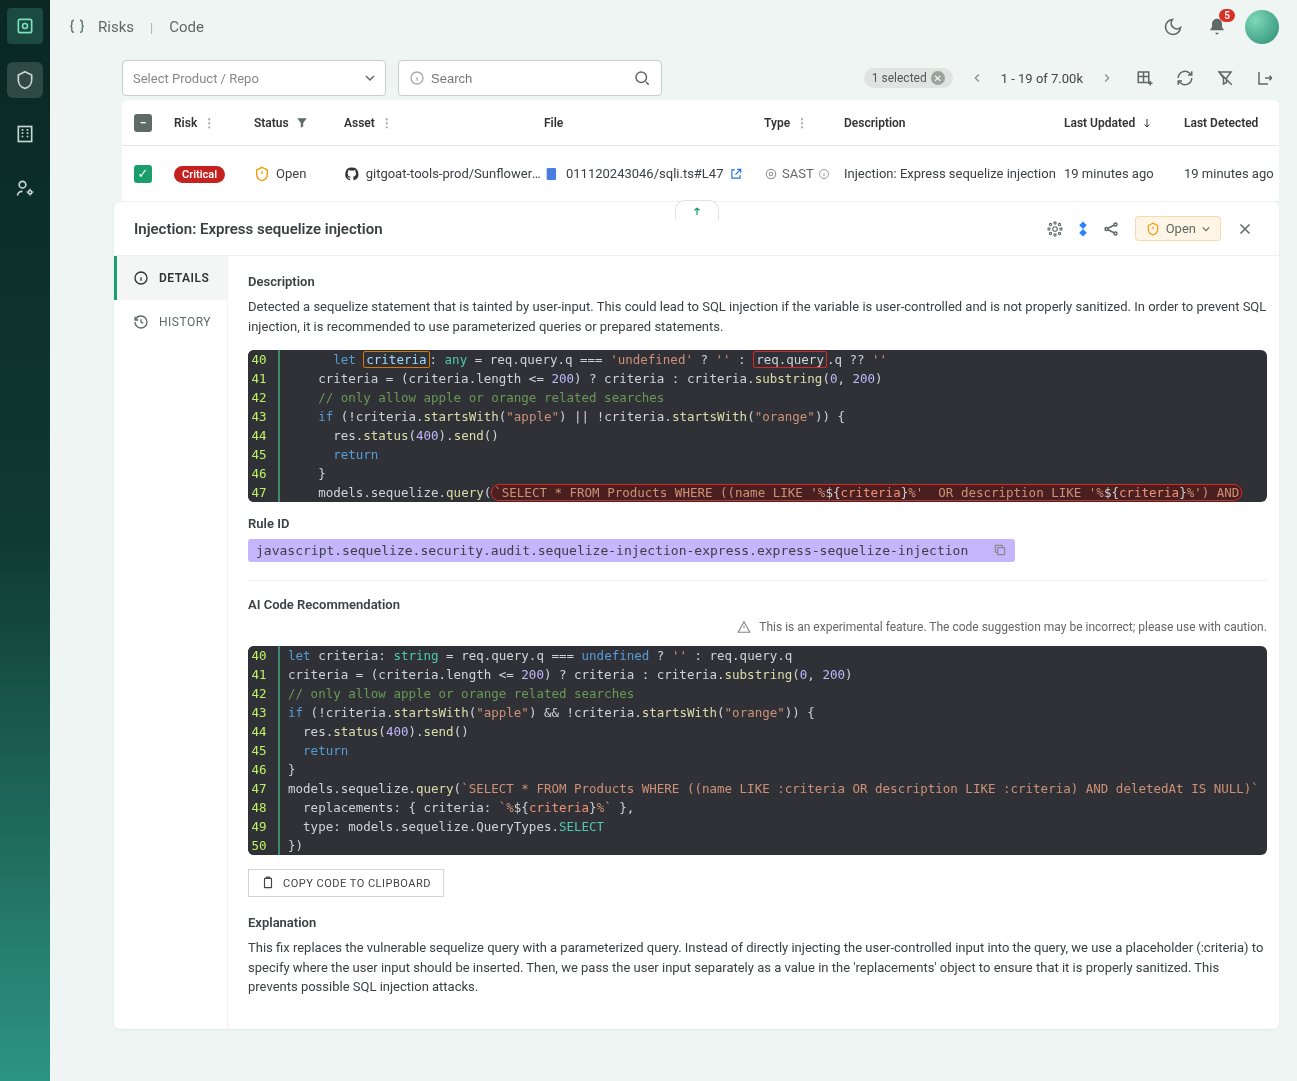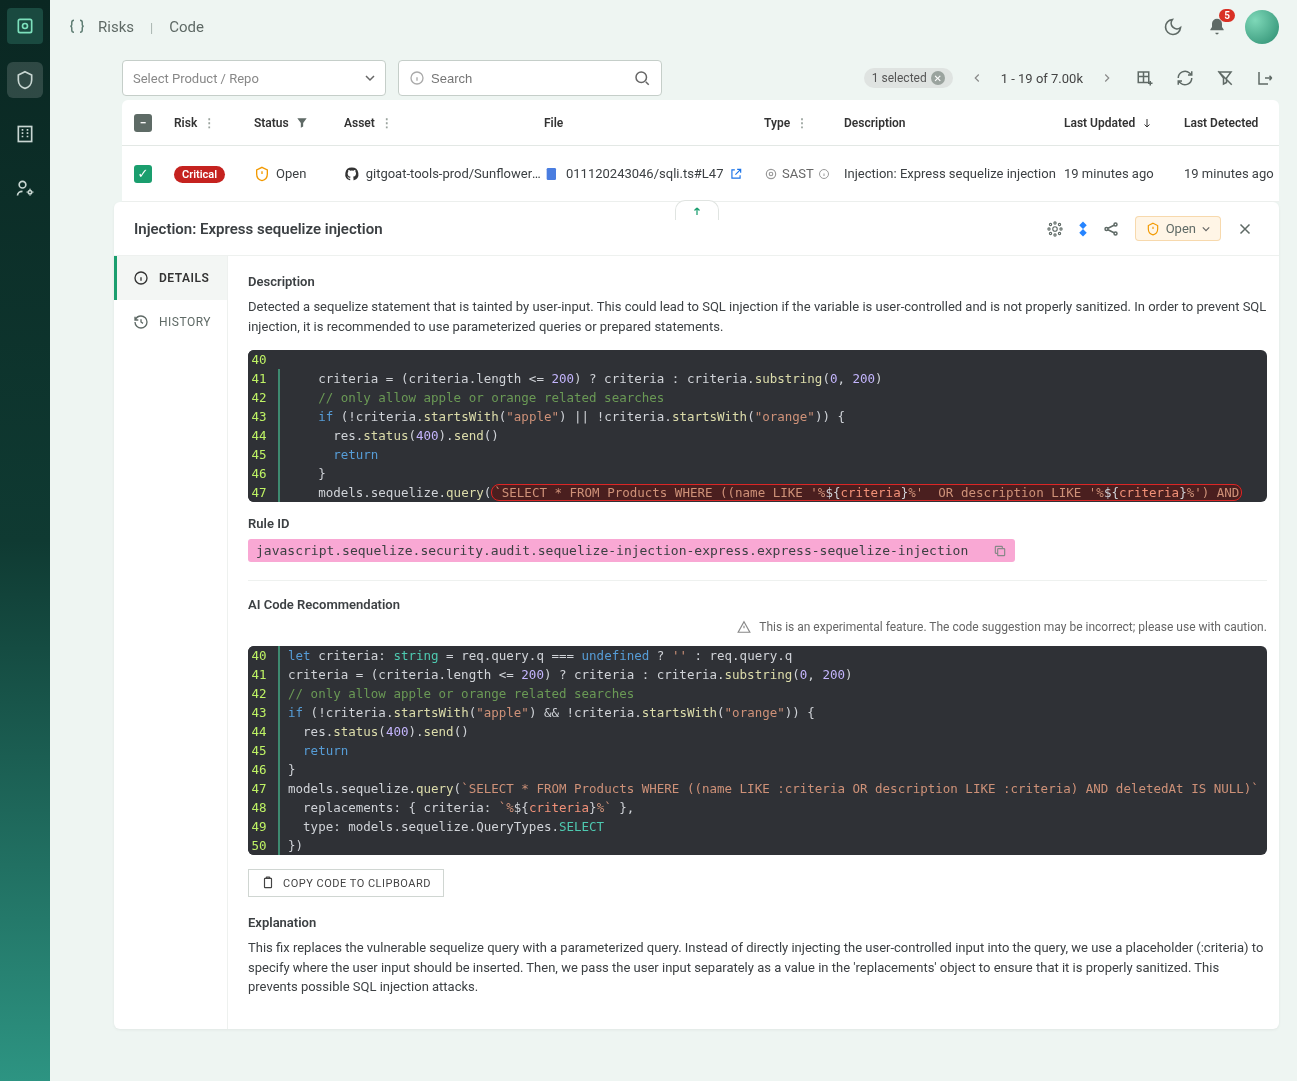--- a/index.html
+++ b/index.html
@@ -65,21 +65,21 @@
 .ty { color: #4ec9b0; }
 .st { color: #ce9178; }
 .nm { color: #c4b5fd; }
 .cm { color: #6a9955; }
 .fn { color: #dcdcaa; }
 .pr { color: #9cdcfe; }
 .box-orange { border: 1px solid #d97706; padding: 0 2px; border-radius: 2px; }
 .box-red { border: 1px solid #dc2626; padding: 0 2px; border-radius: 2px; }
 .hl-red { background: #4a1f1f; border: 1px solid #dc2626; border-radius: 8px; padding: 0 2px; }
 .hl-criteria { color: #f29178; }
-.rule-row { display: flex; align-items: center; gap: 25px; font-family: monospace; font-size: 13px; background: #f9a8d4; padding: 4px 8px; border-radius: 3px; margin-bottom: 18px; width: fit-content; }
+.rule-row { display: flex; gap: 25px; font-family: monospace; font-size: 13px; background: #c4b5fd; padding: 4px 8px; border-radius: 3px; margin-bottom: 18px; width: fit-content; }
 .copy-sm { color: #888; cursor: pointer; }
 .ai-warn { display: flex; gap: 8px; font-size: 12px; color: #666; margin-bottom: 12px; justify-content: flex-end; }
 .copy-btn { display: inline-flex; align-items: center; gap: 8px; border: 1px solid #d0d6d2; border-radius: 0; padding: 6px 12px; font-size: 11px; letter-spacing: 0.5px; cursor: pointer; margin-bottom: 18px; color: #444; }
 hr.div { border: none; border-top: 1px solid #eef1ef; margin: 16px 0; }
 svg { display: block; }
 </style>
 </head>
 <body>
 
 <div class="sidebar">
@@ -349,20 +349,21 @@
       </div>
 
       <div class="content">
         <div class="section-h">Description</div>
         <div class="desc-text">Detected a sequelize statement that is tainted by user-input. This could lead to SQL injection if the variable is user-controlled and is not properly sanitized. In order to prevent SQL injection, it is recommended to use parameterized queries or prepared statements.</div>
 
         
         <div class="code-block">
           <div class="code-row">
               <div class="ln">40</div>
+              <div class="cl">      <span class="kw">let</span> <span class="box-orange pr">criteria</span>: <span class="ty">any</span> = req.query.q === <span class="st">'undefined'</span> ? <span class="st">''</span> : <span class="box-red">req.query</span>.q ?? <span class="st">''</span></div>
             </div>
           <div class="code-row">
               <div class="ln">41</div>
               <div class="cl">    criteria = (criteria.length &lt;= <span class="nm">200</span>) ? criteria : criteria.<span class="fn">substring</span>(<span class="nm">0</span>, <span class="nm">200</span>)</div>
             </div>
           <div class="code-row">
               <div class="ln">42</div>
               <div class="cl">    <span class="cm">// only allow apple or orange related searches</span></div>
             </div>
           <div class="code-row">

